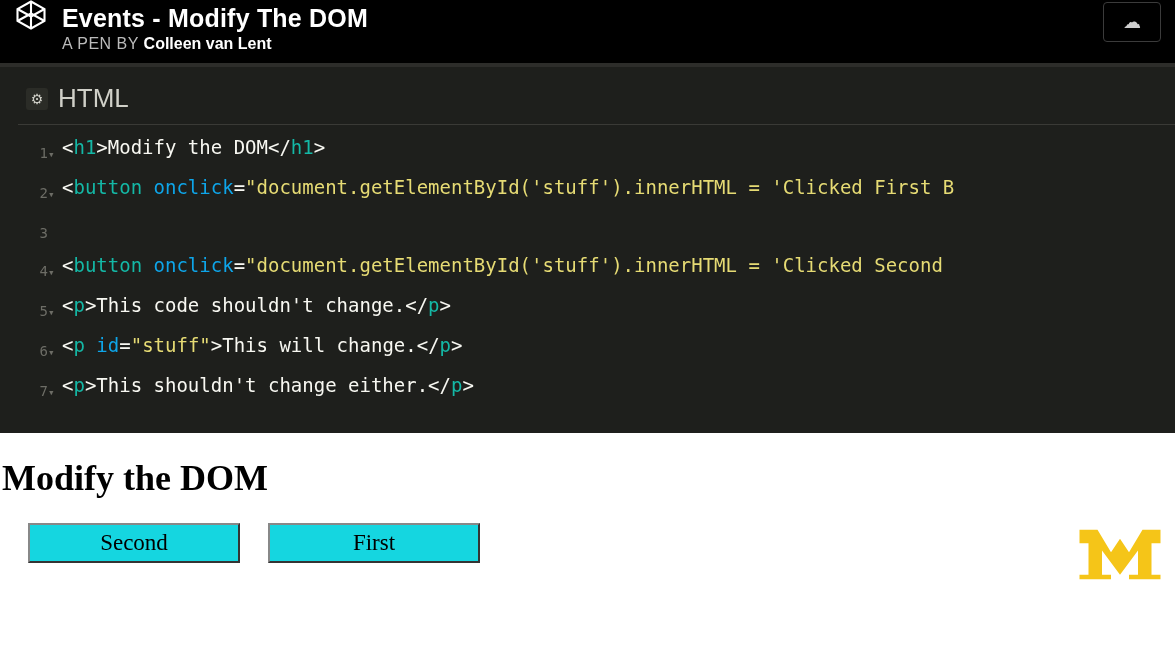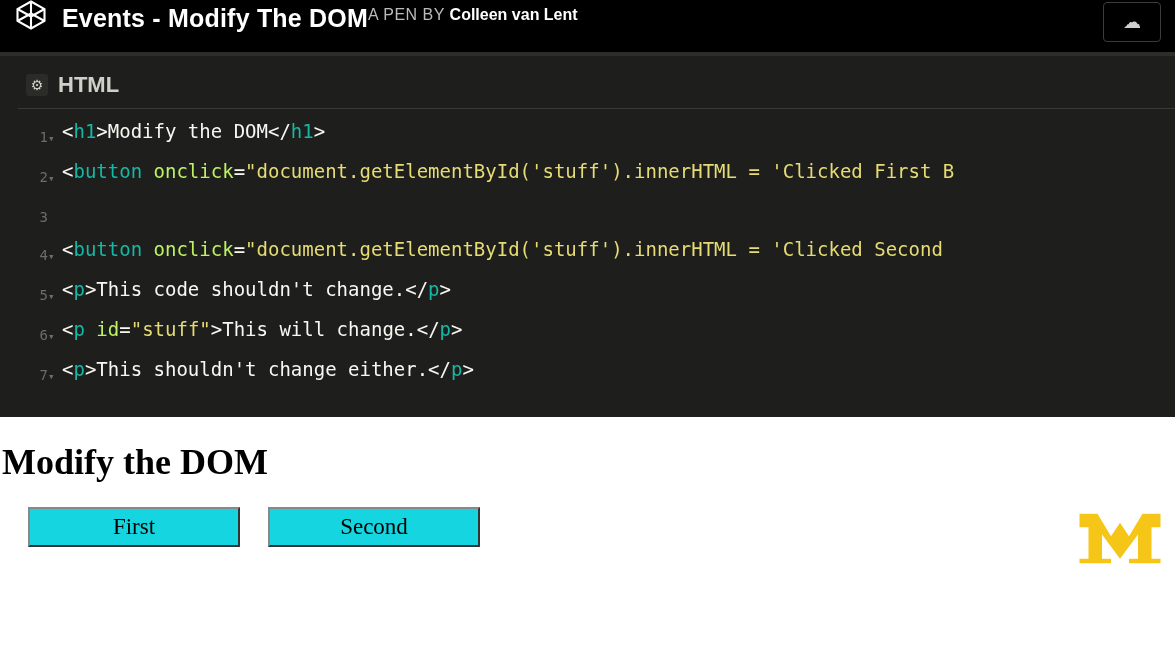--- a/index.html
+++ b/index.html
@@ -2,50 +2,50 @@
 <html><head>
 <meta charset="utf-8">
 <style>
   * { margin:0; padding:0; box-sizing:border-box; }
   body { font-family: Arial, Helvetica, sans-serif; width:1175px; height:666px; overflow:hidden; background:#fff; }
   .top-header {
     background:#000; color:#fff; display:flex; align-items:flex-start; padding:4px 14px 10px 14px;
   }
   .logo-wrap { display:flex; align-items:flex-start; gap:14px; }
   .hex-logo { width:34px; height:30px; margin-top:-4px; }
-  .title-block { display:flex; flex-direction:row; }
+  .title-block { display:flex; flex-direction:column; }
   .page-title { font-size:25px; font-weight:700; letter-spacing:0.2px; }
   .pen-by { font-size:16px; color:#bbb; margin-top:2px; letter-spacing:0.5px; }
   .pen-by .author { color:#fff; font-weight:600; letter-spacing:0; }
   .cloud-box {
     margin-left:auto; width:58px; height:40px; border:1px solid #3b3b3b; border-radius:4px;
     display:flex; align-items:center; justify-content:center; margin-top:-2px;
   }
   .cloud-icon { font-size:18px; color:#cfcfcf; }
 
   .editor-pane { background:#1e1f1c; padding:12px 0 24px 18px; border-top:4px solid #2d2d2a; }
   .editor-header {
     display:flex; align-items:center; gap:10px; padding:4px 0 10px 8px; border-bottom:1px solid #3a3a36;
     margin-bottom:6px;
   }
   .gear-btn { width:22px; height:22px; display:flex; align-items:center; justify-content:center;
     color:#d0d0c8; cursor:pointer; background:#2b2c27; border-radius:3px; font-size:14px; }
-  .editor-lang { color:#d0d0c8; font-size:22px; font-weight:700; }
+  .editor-lang { color:#d0d0c8; font-size:26px; font-weight:400; }
 
   .code-area {
     font-family: "Menlo","Consolas","Monaco",monospace; font-size:19px; line-height:32px;
     white-space:pre; color:#f8f8f2; padding-left:6px; overflow:hidden;
   }
   .code-line { display:flex; align-items:flex-start; }
   .gutter { width:24px; text-align:right; color:#6d6d66; font-size:14px; padding-top:6px; user-select:none; }
   .fold { color:#6d6d66; font-size:11px; width:14px; padding-top:8px; user-select:none; }
   .tok { white-space:pre; }
   .ang { color:#f8f8f2; }
   .tag { color:#14b8a6; }
-  .attr { color:#bef264; }
+  .attr { color:#0ea5e9; }
   .eq  { color:#f8f8f2; }
   .str { color:#e6db74; }
   .txt { color:#f8f8f2; }
 
   .preview-pane { background:#fff; padding:24px 0 24px 0; position:relative; }
   .preview-pane h1 { font-family:"Times New Roman",serif; font-size:36px; font-weight:700; padding-left:2px; margin-bottom:24px; }
   .btn-row { display:flex; gap:28px; padding-left:28px; }
   .demo-btn {
     width:212px; height:40px; background:#15d6e0; border:2px outset #888;
     font-family:"Times New Roman",serif; font-size:23px; cursor:pointer;
@@ -83,19 +83,19 @@
       <span>⚙</span>
     </div>
     <div class="editor-lang">HTML</div>
   </div>
   <div class="code-area" id="code-area"><div class="code-line"><span class="gutter">1</span><span class="fold">▾</span><span class="tok"><span class="ang">&lt;</span><span class="tag">h1</span><span class="ang">&gt;</span><span class="txt">Modify the DOM</span><span class="ang">&lt;/</span><span class="tag">h1</span><span class="ang">&gt;</span></span></div><div class="code-line"><span class="gutter">2</span><span class="fold">▾</span><span class="tok"><span class="ang">&lt;</span><span class="tag">button</span><span class="txt"> </span><span class="attr">onclick</span><span class="eq">=</span><span class="str">"document.getElementById('stuff').innerHTML = 'Clicked First B</span></span></div><div class="code-line"><span class="gutter">3</span><span class="fold"></span><span class="tok"></span></div><div class="code-line"><span class="gutter">4</span><span class="fold">▾</span><span class="tok"><span class="ang">&lt;</span><span class="tag">button</span><span class="txt"> </span><span class="attr">onclick</span><span class="eq">=</span><span class="str">"document.getElementById('stuff').innerHTML = 'Clicked Second </span></span></div><div class="code-line"><span class="gutter">5</span><span class="fold">▾</span><span class="tok"><span class="ang">&lt;</span><span class="tag">p</span><span class="ang">&gt;</span><span class="txt">This code shouldn't change.</span><span class="ang">&lt;/</span><span class="tag">p</span><span class="ang">&gt;</span></span></div><div class="code-line"><span class="gutter">6</span><span class="fold">▾</span><span class="tok"><span class="ang">&lt;</span><span class="tag">p</span><span class="txt"> </span><span class="attr">id</span><span class="eq">=</span><span class="str">"stuff"</span><span class="ang">&gt;</span><span class="txt">This will change.</span><span class="ang">&lt;/</span><span class="tag">p</span><span class="ang">&gt;</span></span></div><div class="code-line"><span class="gutter">7</span><span class="fold">▾</span><span class="tok"><span class="ang">&lt;</span><span class="tag">p</span><span class="ang">&gt;</span><span class="txt">This shouldn't change either.</span><span class="ang">&lt;/</span><span class="tag">p</span><span class="ang">&gt;</span></span></div></div>
 </div>
 
 <div class="preview-pane">
   <h1>Modify the DOM</h1>
   <div class="btn-row">
+    <div class="demo-btn">Second</div>
     <div class="demo-btn">First</div>
-    <div class="demo-btn">Second</div>
   </div>
   <svg class="mich-logo" viewBox="0 0 100 64">
     <path fill="#F5C518" d="M5 5 H25 L40 30 L50 15 L60 30 L75 5 H95 V20 H85 V55 H95 V60 H60 V55 H70 V28 L50 55 L30 28 V55 H40 V60 H5 V55 H15 V20 H5 Z"></path>
   </svg>
 </div>
 
 </body></html>

